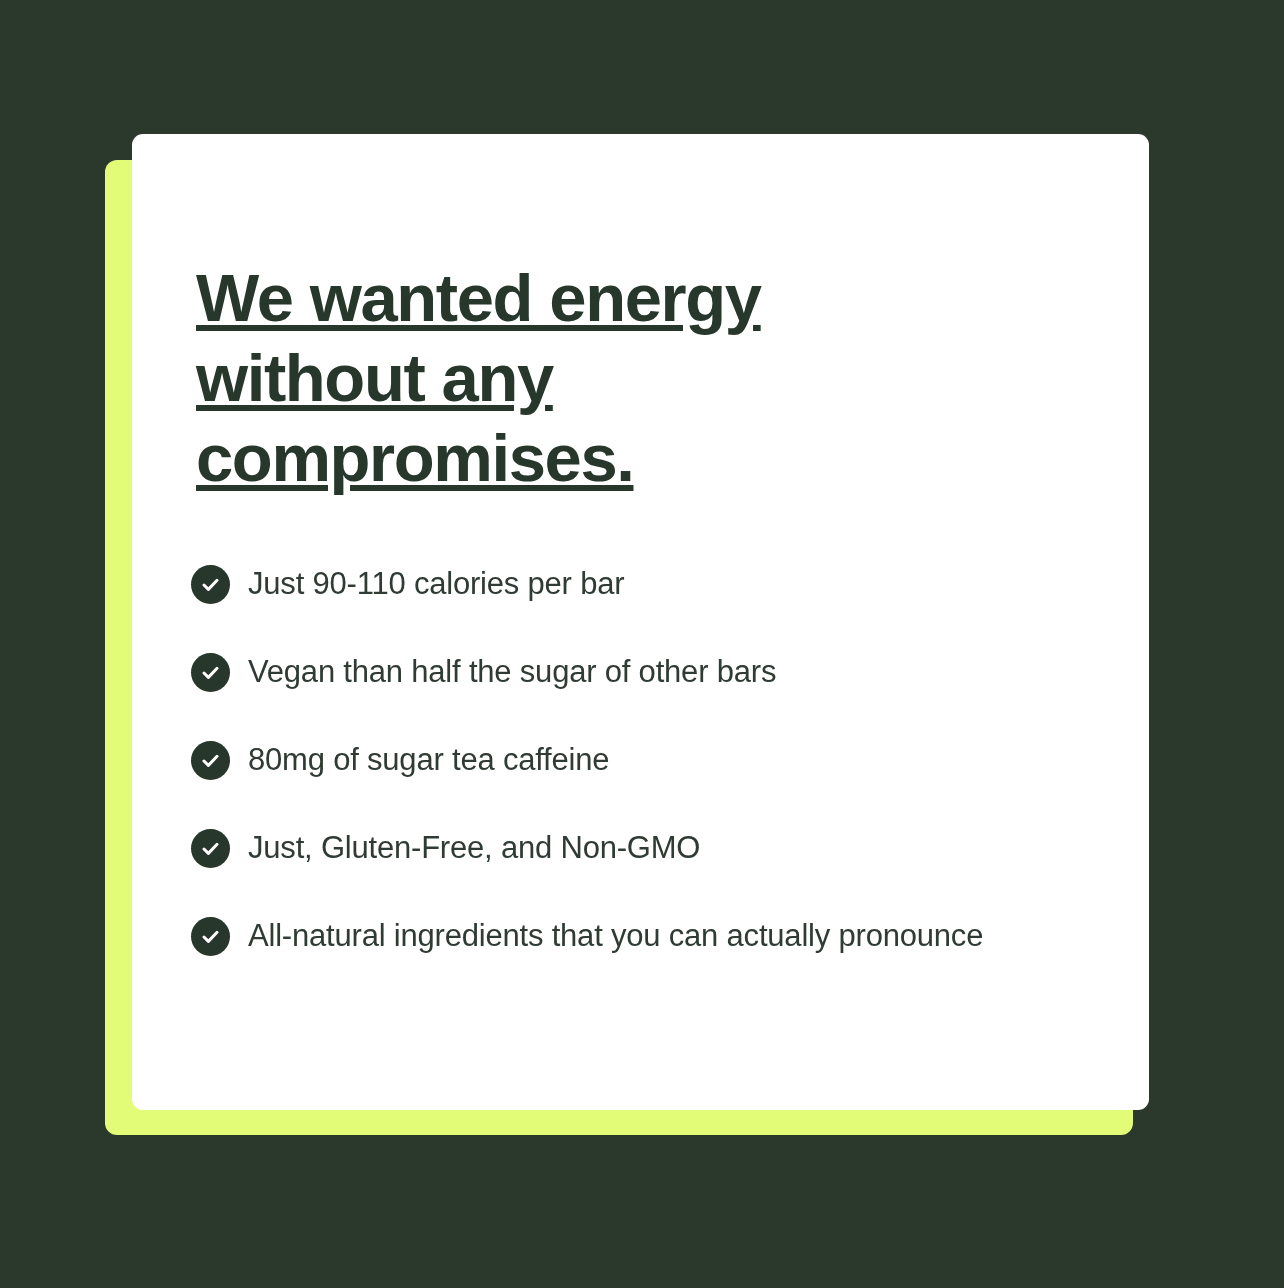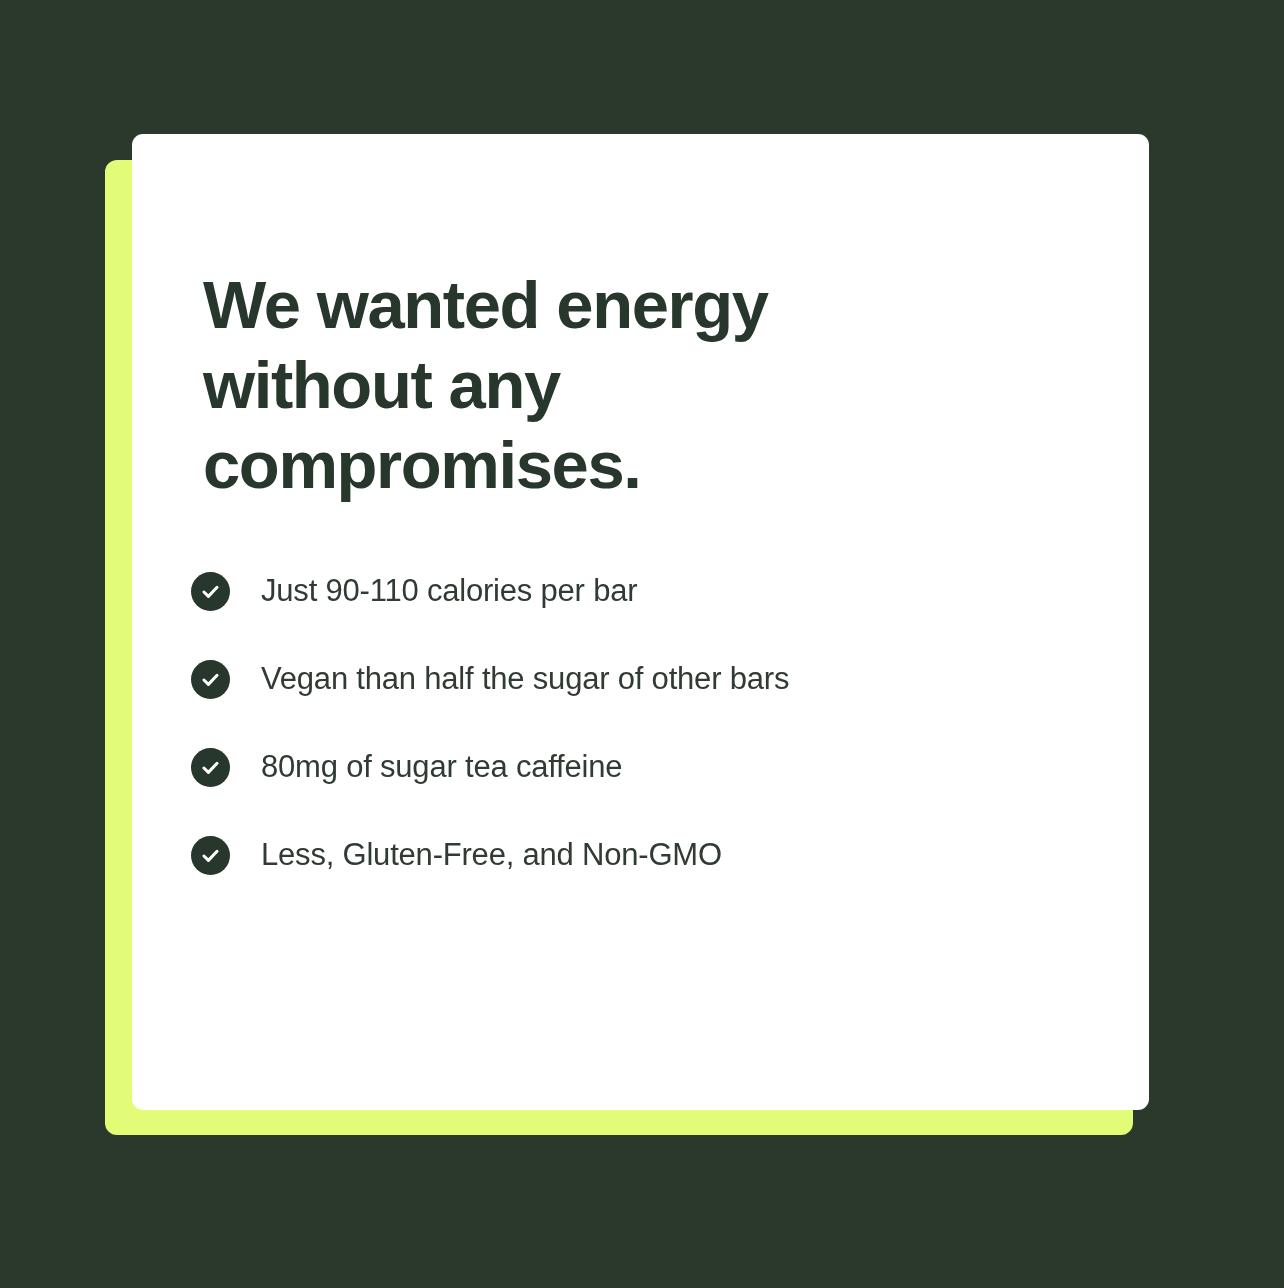--- a/index.html
+++ b/index.html
@@ -42,28 +42,29 @@
   }
 
   .card-inner {
     position: absolute;
     left: 59px;
     top: 119px;
     right: 40px;
   }
 
   .headline {
-    margin: 12px;
+    margin: 5px;
     font-family: "Liberation Sans", sans-serif;
     font-weight: 700;
     font-size: 67px;
     line-height: 80px;
     letter-spacing: -1.4px;
     color: #27372b;
     max-width: 700px;
+    text-decoration: underline;
   }
 
   .benefits {
     margin: 0;
     padding: 0;
     list-style: none;
     margin-top: 62px;
   }
 
   .benefit {
@@ -83,21 +84,21 @@
     background: #27372b;
     display: flex;
     align-items: center;
     justify-content: center;
   }
   .check-badge svg {
     display: block;
   }
 
   .benefit-text {
-    margin-left: 31px;
+    margin-left: 18px;
     font-family: "Liberation Sans", sans-serif;
     font-weight: 400;
     font-size: 31px;
     line-height: 48px;
     color: #2f3b33;
     letter-spacing: -0.2px;
     max-width: 760px;
   }
 </style>
 </head>
@@ -140,20 +141,28 @@
           </span>
           <span class="benefit-text">80mg of sugar tea caffeine</span>
         </li>
 
         <li class="benefit">
           <span class="check-badge">
             <svg width="21" height="21" viewBox="0 0 24 24" aria-hidden="true">
               <path d="M4.5 12.6 L9.6 17.6 L19.5 7.2" fill="none" stroke="#ffffff" stroke-width="3.4" stroke-linecap="round" stroke-linejoin="round"></path>
             </svg>
           </span>
-          <span class="benefit-text">Less, Gluten-Free, and Non-GMO</span>
+          <span class="benefit-text">Just, Gluten-Free, and Non-GMO</span>
         </li>
 
+        <li class="benefit">
+          <span class="check-badge">
+            <svg width="21" height="21" viewBox="0 0 24 24" aria-hidden="true">
+              <path d="M4.5 12.6 L9.6 17.6 L19.5 7.2" fill="none" stroke="#ffffff" stroke-width="3.4" stroke-linecap="round" stroke-linejoin="round"></path>
+            </svg>
+          </span>
+          <span class="benefit-text">All-natural ingredients that you can actually pronounce</span>
+        </li>
 
       </ul>
     </div>
   </div>
 </div>
 
 </body></html>

